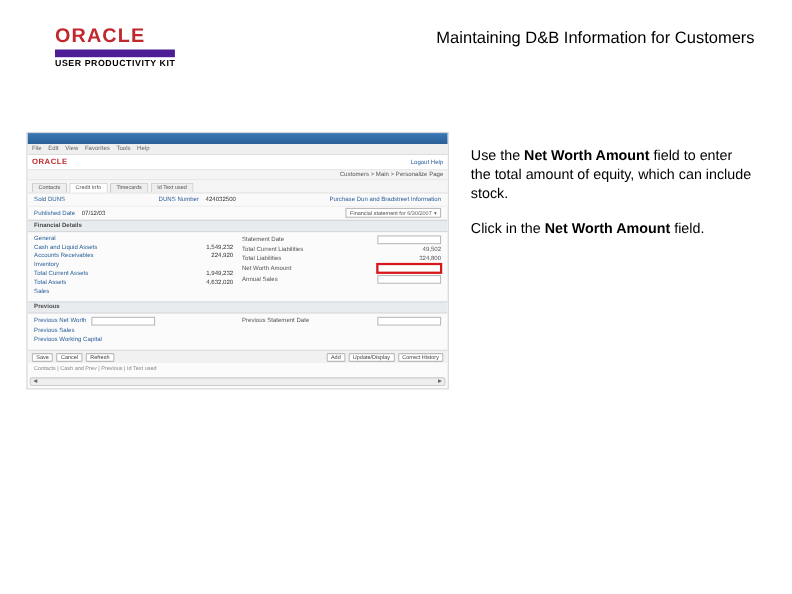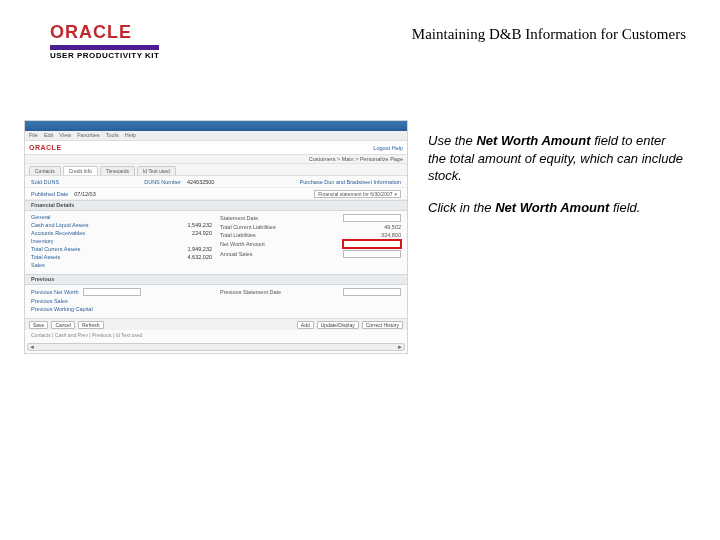--- a/index.html
+++ b/index.html
@@ -18,34 +18,34 @@
   }
   .oracle-logo {
     display: inline-block; vertical-align: top;
   }
   .oracle-logo .word {
     font-family: Arial, sans-serif; font-weight: bold; letter-spacing: 1px;
     font-size: 18px; color: #c1282d;
   }
   .oracle-logo .sub {
     font-size: 8px; font-weight: bold; letter-spacing: 0.5px;
-    border-top: 5px solid #4c1d95; margin-top: 2px; padding-top: 1px;
+    border-top: 7px solid #4c1d95; margin-top: 2px; padding-top: 1px;
   }
   .page-title {
     position: absolute; top: 4px; right: 0;
-    font-size: 15px; color: #000; font-family: Liberation Serif, serif;
+    font-size: 15px; color: #000;
   }
 
   
   .side {
     position: absolute; top: 132px; left: 428px; right: 34px;
     font-size: 13px; line-height: 1.35;
   }
   .side .step { margin-bottom: 18px; }
-  .side p { margin: 0 0  14px 0; font-style: italic; }
+  .side p { margin: 0 0  14px 0; }
   .side p + p { margin-top: 14px; }
 
   
   .shot {
     position: absolute; top: 120px; left: 24px;
     width: 384px; height: 234px;
     border: 1px solid #d4d4d4;
     background: #fbfbfb;
     font-size: 5.5px;
     color: #555;

